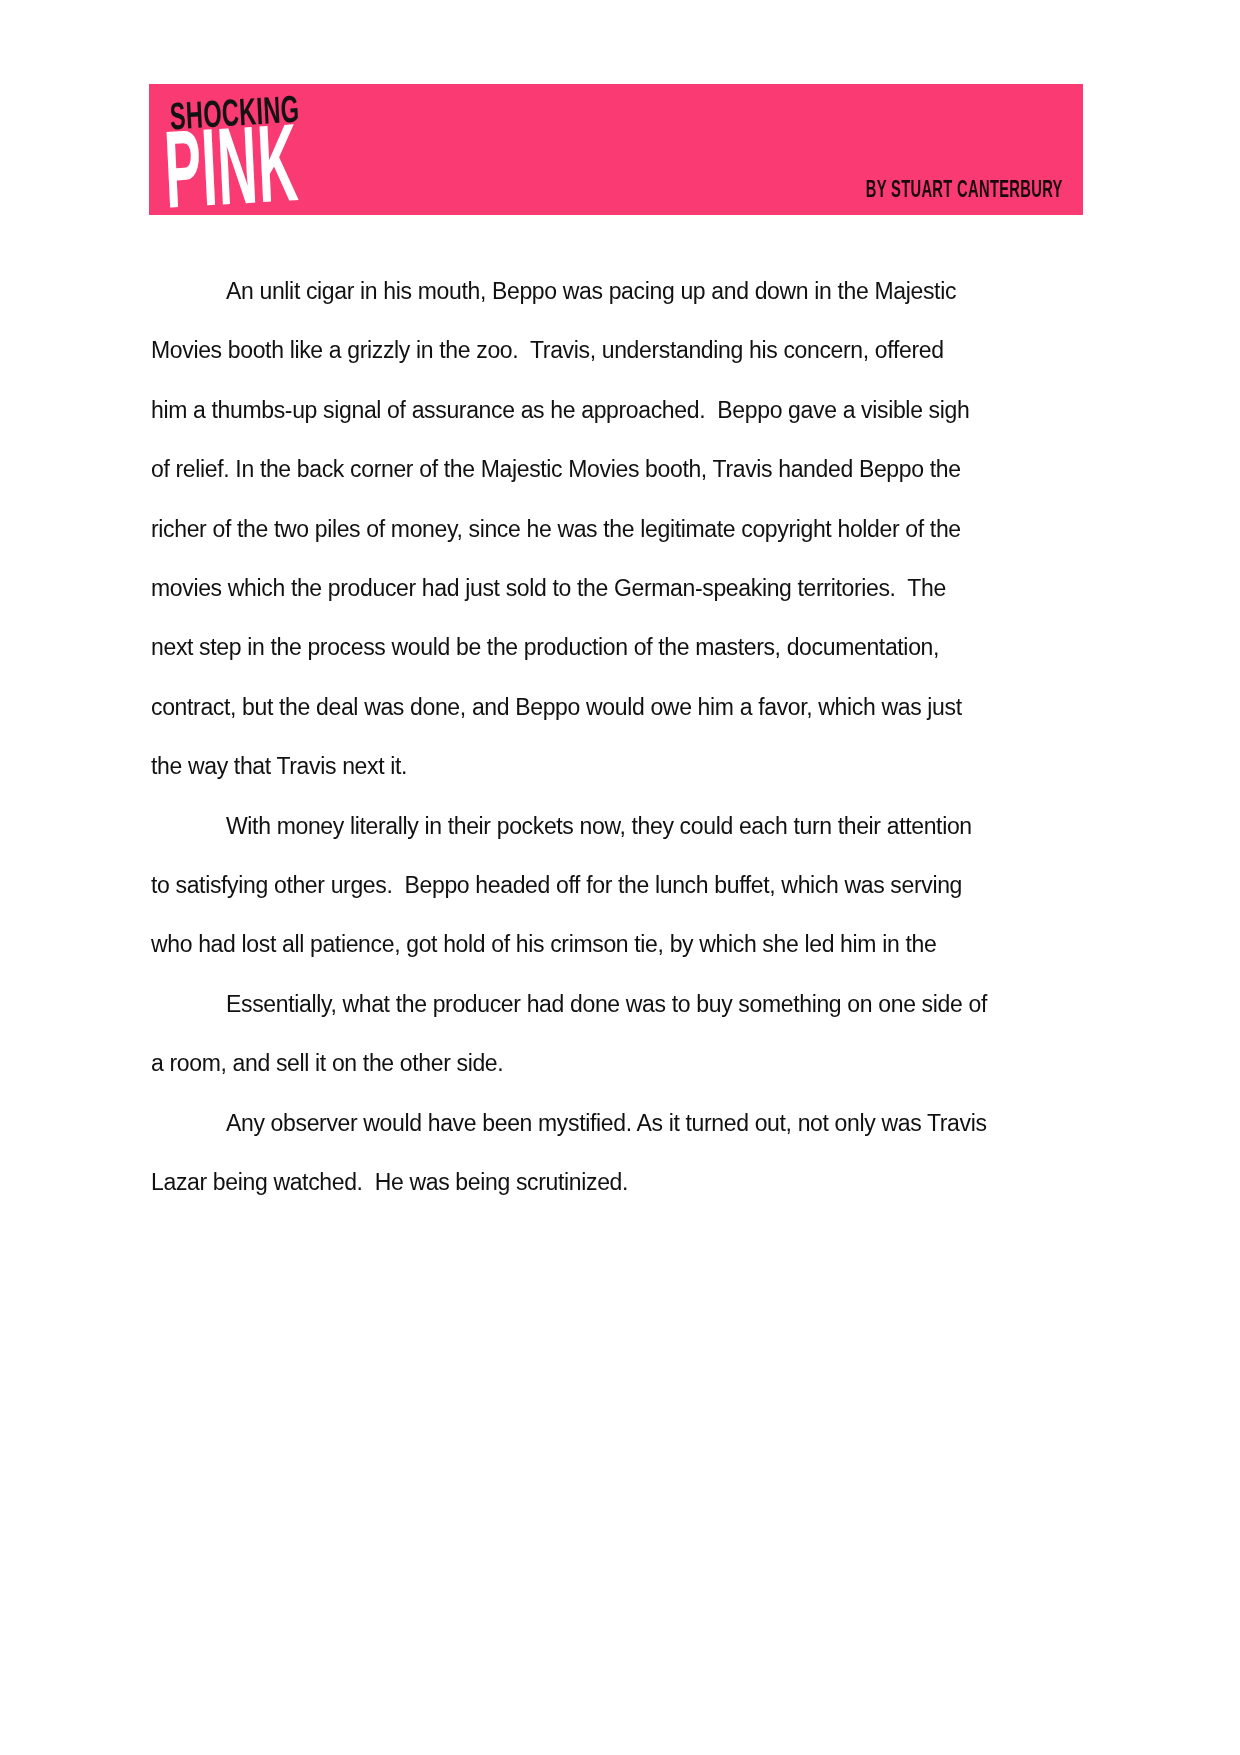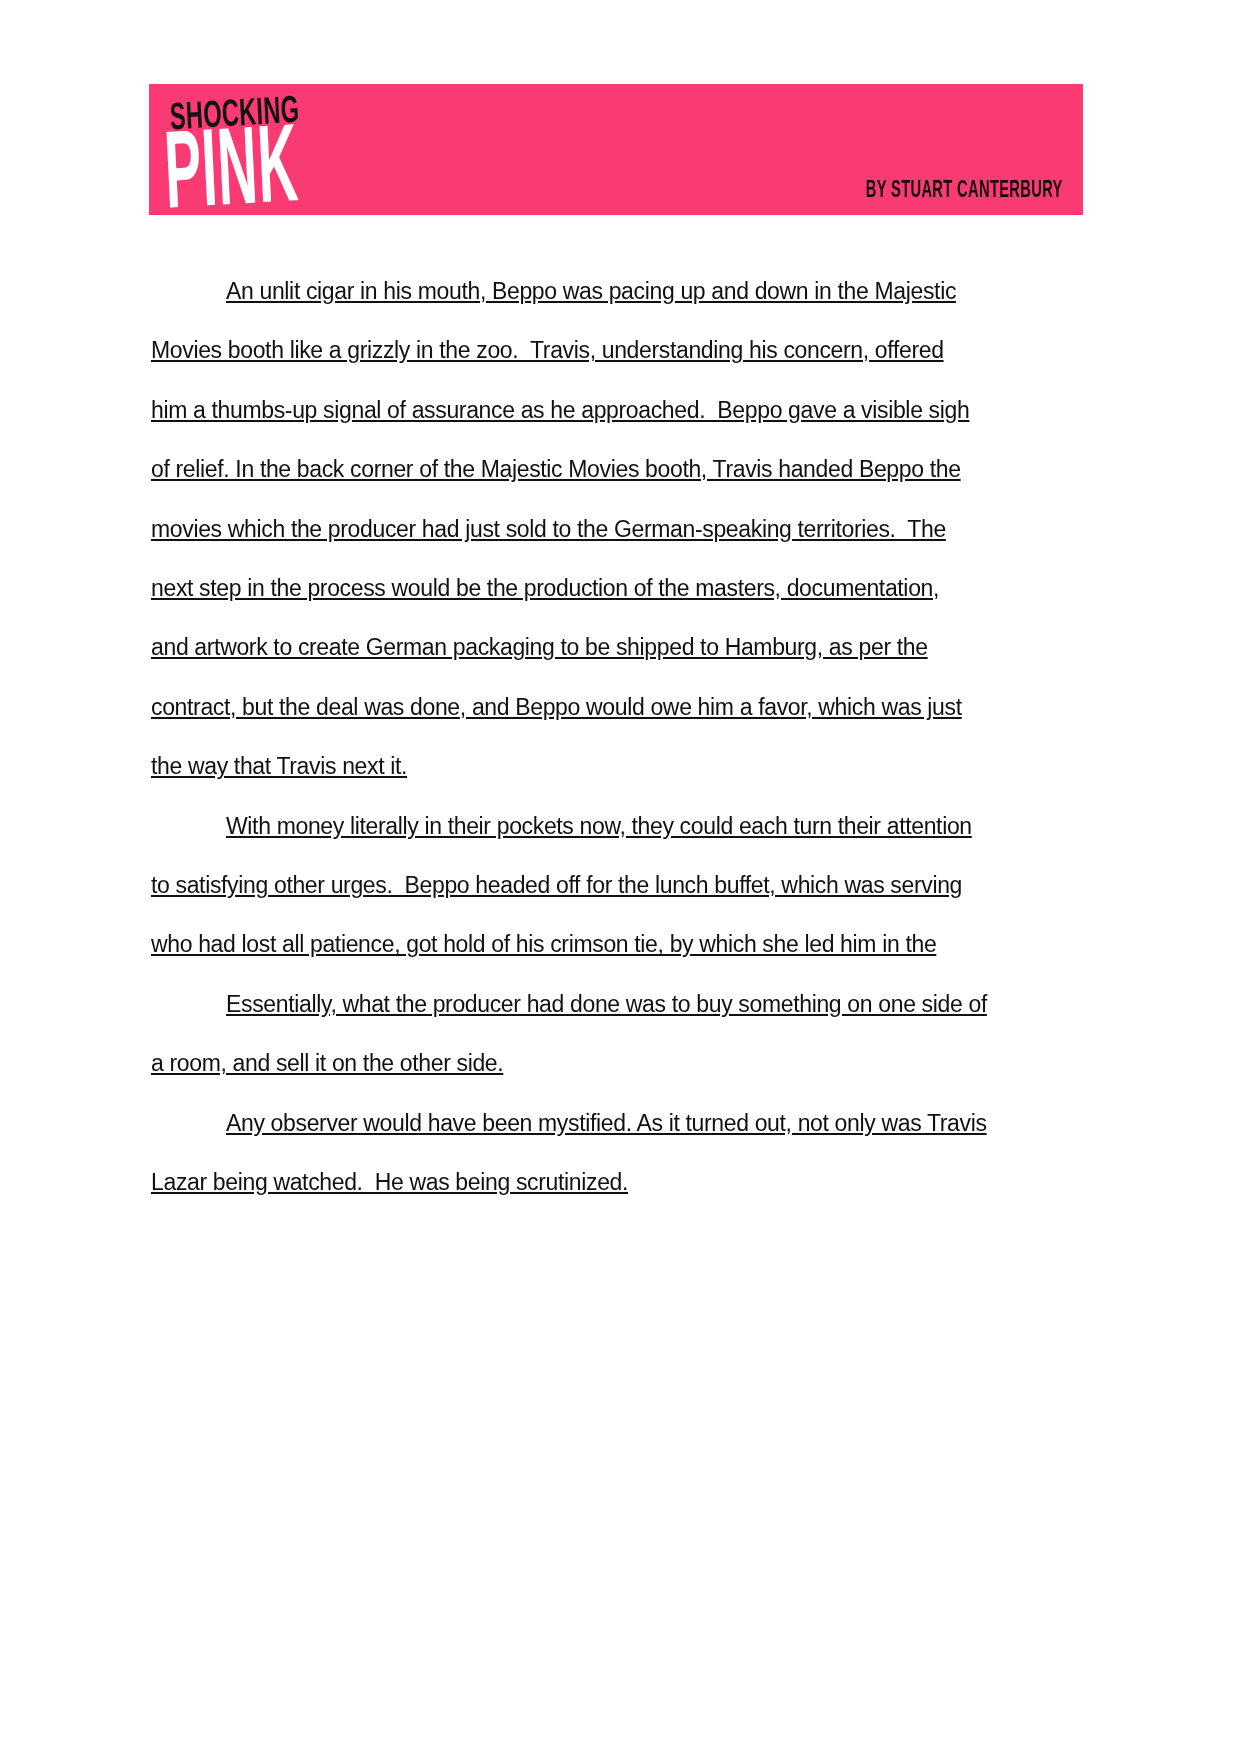--- a/index.html
+++ b/index.html
@@ -47,44 +47,44 @@
     transform-origin: 100% 50%;
     white-space: pre;
   }
   .story {
     position: absolute; left: 151px; top: 262px;
     width: 1000px;
     font-size: 23px; line-height: 59.4px;
     letter-spacing: -0.35px;
     color: #111111;
   }
-  .line { white-space: pre; text-decoration: underline; }
+  .line { white-space: pre; }
   .line.indent { padding-left: 75px; }
 </style>
 </head>
 <body>
 
 <div class="page">
 
   <header class="banner" style="background-color: rgb(250, 58, 115);">
     <div class="logo">
       <div class="logo-line1" style="color: rgb(19, 19, 19);">SHOCKING</div>
       <div class="logo-line2" style="color: rgb(255, 255, 255);">PINK</div>
     </div>
     <div class="byline">BY STUART CANTERBURY</div>
   </header>
 
   <main class="story" style="color: rgb(17, 17, 17);">
     <div class="line indent">An unlit cigar in his mouth, Beppo was pacing up and down in the Majestic</div>
     <div class="line">Movies booth like a grizzly in the zoo.  Travis, understanding his concern, offered</div>
     <div class="line">him a thumbs-up signal of assurance as he approached.  Beppo gave a visible sigh</div>
     <div class="line">of relief. In the back corner of the Majestic Movies booth, Travis handed Beppo the</div>
+    <div class="line">richer of the two piles of money, since he was the legitimate copyright holder of the</div>
     <div class="line">movies which the producer had just sold to the German-speaking territories.  The</div>
     <div class="line">next step in the process would be the production of the masters, documentation,</div>
-    <div class="line">and artwork to create German packaging to be shipped to Hamburg, as per the</div>
     <div class="line">contract, but the deal was done, and Beppo would owe him a favor, which was just</div>
     <div class="line">the way that Travis next it.</div>
     <div class="line indent">With money literally in their pockets now, they could each turn their attention</div>
     <div class="line">to satisfying other urges.  Beppo headed off for the lunch buffet, which was serving</div>
     <div class="line">who had lost all patience, got hold of his crimson tie, by which she led him in the</div>
     <div class="line indent">Essentially, what the producer had done was to buy something on one side of</div>
     <div class="line">a room, and sell it on the other side.</div>
     <div class="line indent">Any observer would have been mystified. As it turned out, not only was Travis</div>
     <div class="line">Lazar being watched.  He was being scrutinized.</div>
   </main>

